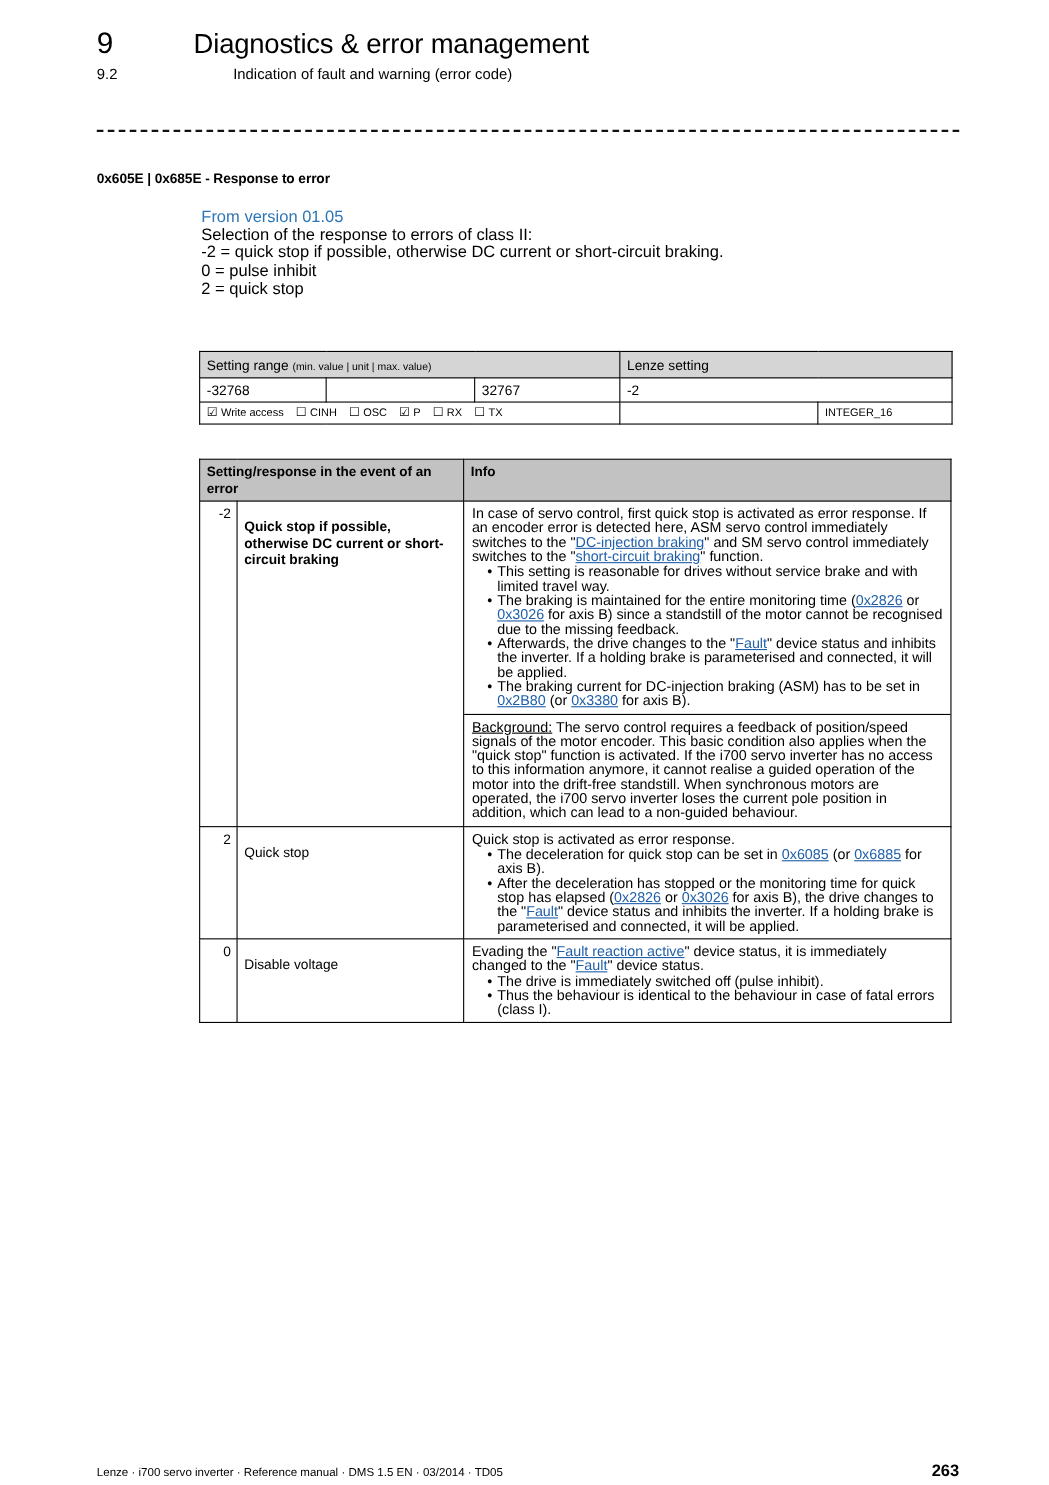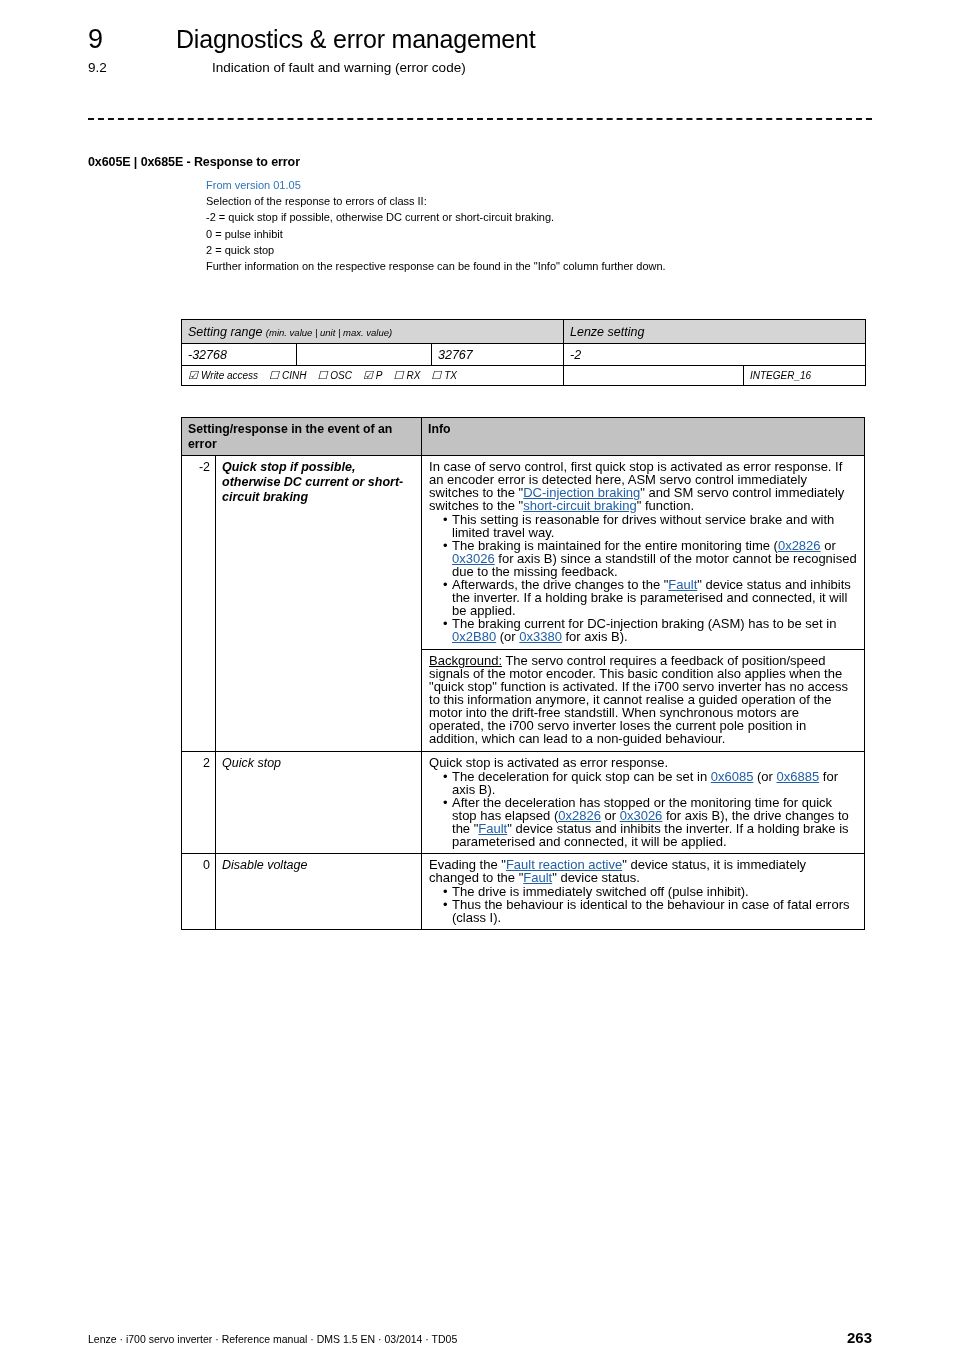--- a/index.html
+++ b/index.html
@@ -27,47 +27,47 @@
     border-top: 2px dashed #111111;
   }
 
   
   .param-head {
     position:absolute; left:88px; top:155px;
     font-size:12.5px; font-weight:bold; letter-spacing:-.1px;
   }
 
   
-  .intro { position:absolute; left:183px; top:177px; width:690px; font-size:11px; line-height:16.2px;margin-left:23px; }
+  .intro { position:absolute; left:183px; top:190px; width:690px; font-size:15px; line-height:16.2px; }
   .intro .ver { color:#2e75b6; }
   .intro div { white-space:nowrap; }
 
   
   table { border-collapse:collapse; }
   .doc-tbl { position:absolute; border:1px solid #000; table-layout:fixed; }
 
   
-  #setting-range-table { left:181px; top:319px; width:684px;font-style:italic; }
+  #setting-range-table { left:181px; top:319px; width:684px; }
   #setting-range-table td, #setting-range-table th { border:1px solid #000; padding:2px 6px; font-size:12.5px; vertical-align:middle; }
   #setting-range-table .hdr-cell { background:#d5d5d5; font-weight:400; text-align:left; height:24px; }
   #setting-range-table .hdr-cell .sub { font-size:9.5px; }
   #setting-range-table .val-row td { height:22px; }
   #setting-range-table .num-right { text-align:left; }
   #setting-range-table .acc-row td { height:20px; font-size:10px; padding:1px 6px; }
   .acc-list { display:flex; align-items:center; gap:11px; white-space:nowrap; }
   .acc-item { display:inline-flex; align-items:center; gap:3px; }
   .box { font-size:11px; line-height:11px; }
   .dtype { font-size:10px; }
 
   
   #response-table { left:181px; top:417px; width:684px; }
   #response-table th, #response-table td { border:1px solid #000; vertical-align:top; }
   #response-table thead th { background:#c2c2c2; font-size:12.3px; font-weight:bold; text-align:left; padding:4px 6px; line-height:14.5px; }
   .c-val { width:34px; text-align:right; padding:4px 5px 4px 3px; font-size:12.5px; line-height:15px; }
-  .c-lbl { width:206px; padding:4px 6px; font-size:12.5px; line-height:15px;font-style:italic; }
+  .c-lbl { width:206px; padding:16px 6px; font-size:12.5px; line-height:15px; }
   .c-info { padding:4px 7px 5px 7px; font-size:13px; line-height:13px; }
   .bold { font-weight:bold; }
   .c-info p { margin:0; }
   .c-info ul { margin:1px 0 0 0; padding-left:14px; list-style:none; }
   .c-info ul li { position:relative; padding-left:9px; margin-bottom:0px; }
   .c-info ul li::before { content:"\2022"; position:absolute; left:0; top:0; }
   .nested-cell { padding:0; border:none !important; }
   .seg { padding:4px 7px 6px 7px; }
   .seg + .seg { border-top:1px solid #000; }
   a.lk { color:#1f5fa9; text-decoration:underline; cursor:pointer; }
@@ -96,21 +96,20 @@
   <div class="dashrule"></div>
 
   <div class="param-head">0x605E | 0x685E - Response to error</div>
 
   <div class="intro">
     <div class="ver">From version 01.05</div>
     <div>Selection of the response to errors of class II:</div>
     <div>-2 = quick stop if possible, otherwise DC current or short-circuit braking.</div>
     <div>0 = pulse inhibit</div>
     <div>2 = quick stop</div>
-    <div>Further information on the respective response can be found in the "Info" column further down.</div>
   </div>
 
   <table class="doc-tbl" id="setting-range-table">
     <colgroup>
         <col style="width:115px">
         <col style="width:135px">
         <col style="width:132px">
         <col style="width:180px">
         <col style="width:122px">
       </colgroup>

